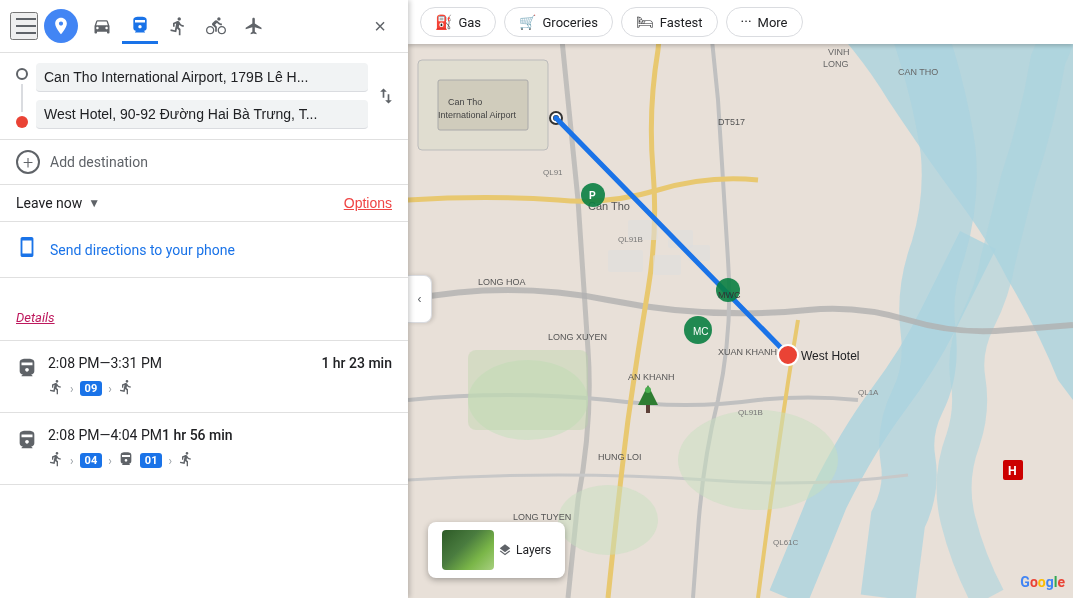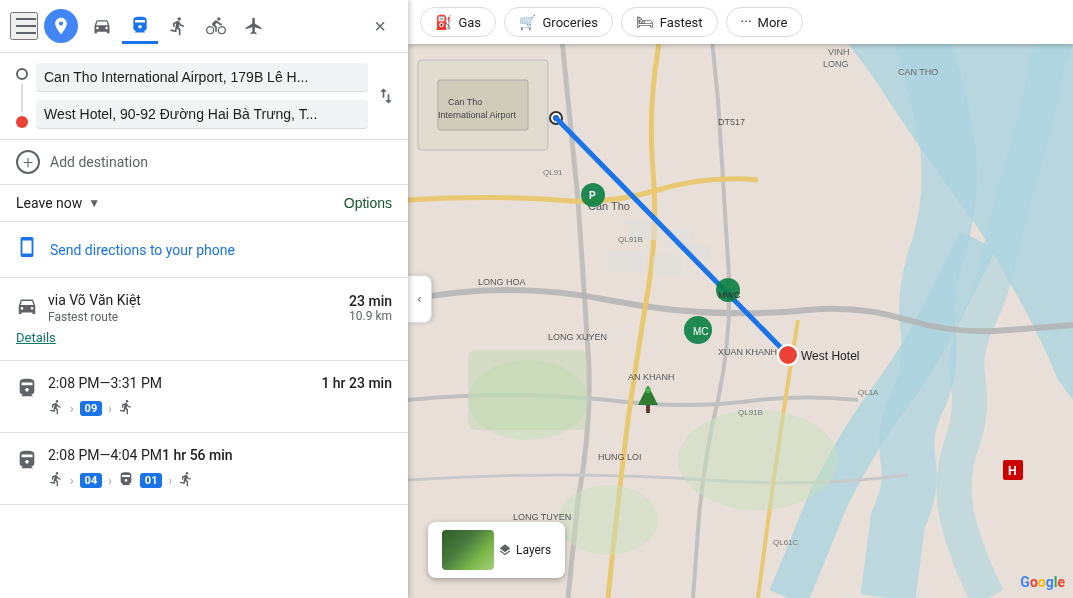--- a/index.html
+++ b/index.html
@@ -129,22 +129,22 @@
       padding: 10px 16px;
       border-bottom: 1px solid #e0e0e0;
     }
     .leave-now-left {
       display: flex; align-items: center; gap: 6px;
       cursor: pointer;
     }
     .leave-now-text { font-size: 14px; color: #202124; }
     .chevron-down { font-size: 12px; color: #5f6368; }
     .options-btn {
-      background: none; border: none; color: #14532d;
-      font-size: 14px; cursor: pointer;
+      background: none; border: none; color: #ef4444;
+      font-size: 14px; cursor: pointer; text-decoration: underline;
     }
 
     
     .send-directions {
       display: flex; align-items: center; gap: 12px;
       padding: 14px 16px;
       border-bottom: 1px solid #e0e0e0;
       cursor: pointer;
     }
     .phone-icon { color: #1a73e8; font-size: 20px; }
@@ -158,21 +158,21 @@
     }
     .route-option-header {
       display: flex; align-items: center; gap: 10px;
     }
     .route-icon { font-size: 20px; color: #5f6368; }
     .route-info { flex: 1; }
     .route-via { font-size: 14px; color: #202124; }
     .route-sub { font-size: 12px; color: #5f6368; margin-top: 2px; }
     .route-time { font-size: 14px; color: #202124; font-weight: 500; text-align: right; }
     .route-dist { font-size: 12px; color: #5f6368; text-align: right; }
-    .details-link { font-size: 13px; color: #0f766e; margin-top: 6px; display: inline-block; }
+    .details-link { font-size: 13px; color: #be185d; margin-top: 18px; display: inline-block; font-style: italic; }
 
     
     .transit-option {
       padding: 14px 16px;
       border-bottom: 1px solid #e0e0e0;
       cursor: pointer;
     }
     .transit-header {
       display: flex; align-items: flex-start; gap: 10px;
     }
@@ -374,35 +374,20 @@
   <div class="send-directions">
     <span class="phone-icon">
       <svg width="22" height="22" viewBox="0 0 24 24" fill="#1a73e8">
           <path d="M17 1.01L7 1c-1.1 0-2 .9-2 2v18c0 1.1.9 2 2 2h10c1.1 0 2-.9 2-2V3c0-1.1-.9-1.99-2-1.99zM17 19H7V5h10v14z"></path>
         </svg>
     </span>
     <span class="send-directions-text">Send directions to your phone</span>
   </div>
 
   <div class="route-option">
-    <div class="route-option-header">
-      <span class="route-icon">
-        <svg width="22" height="22" viewBox="0 0 24 24" fill="#5f6368">
-            <path d="M18.92 6.01C18.72 5.42 18.16 5 17.5 5h-11c-.66 0-1.21.42-1.42 1.01L3 12v8c0 .55.45 1 1 1h1c.55 0 1-.45 1-1v-1h12v1c0 .55.45 1 1 1h1c.55 0 1-.45 1-1v-8l-2.08-5.99zM6.5 16c-.83 0-1.5-.67-1.5-1.5S5.67 13 6.5 13s1.5.67 1.5 1.5S7.33 16 6.5 16zm11 0c-.83 0-1.5-.67-1.5-1.5s.67-1.5 1.5-1.5 1.5.67 1.5 1.5-.67 1.5-1.5 1.5zM5 11l1.5-4.5h11L19 11H5z"></path>
-          </svg>
-      </span>
-      <div class="route-info">
-        <div class="route-via">via Võ Văn Kiệt</div>
-        <div class="route-sub">Fastest route</div>
-      </div>
-      <div>
-        <div class="route-time">23 min</div>
-        <div class="route-dist">10.9 km</div>
-      </div>
-    </div>
     <a class="details-link" href="#">Details</a>
   </div>
 
   <div class="transit-option">
     <div class="transit-header">
       <span class="transit-icon">
         <svg width="22" height="22" viewBox="0 0 24 24" fill="#5f6368">
             <path d="M12 2c-4.42 0-8 .5-8 4v9.5C4 17.43 5.57 19 7.5 19L6 20.5v.5h12v-.5L16.5 19c1.93 0 3.5-1.57 3.5-3.5V6c0-3.5-3.58-4-8-4zm0 14c-1.1 0-2-.9-2-2s.9-2 2-2 2 .9 2 2-.9 2-2 2zm6-7H6V6h12v3z"></path>
           </svg>
       </span>

